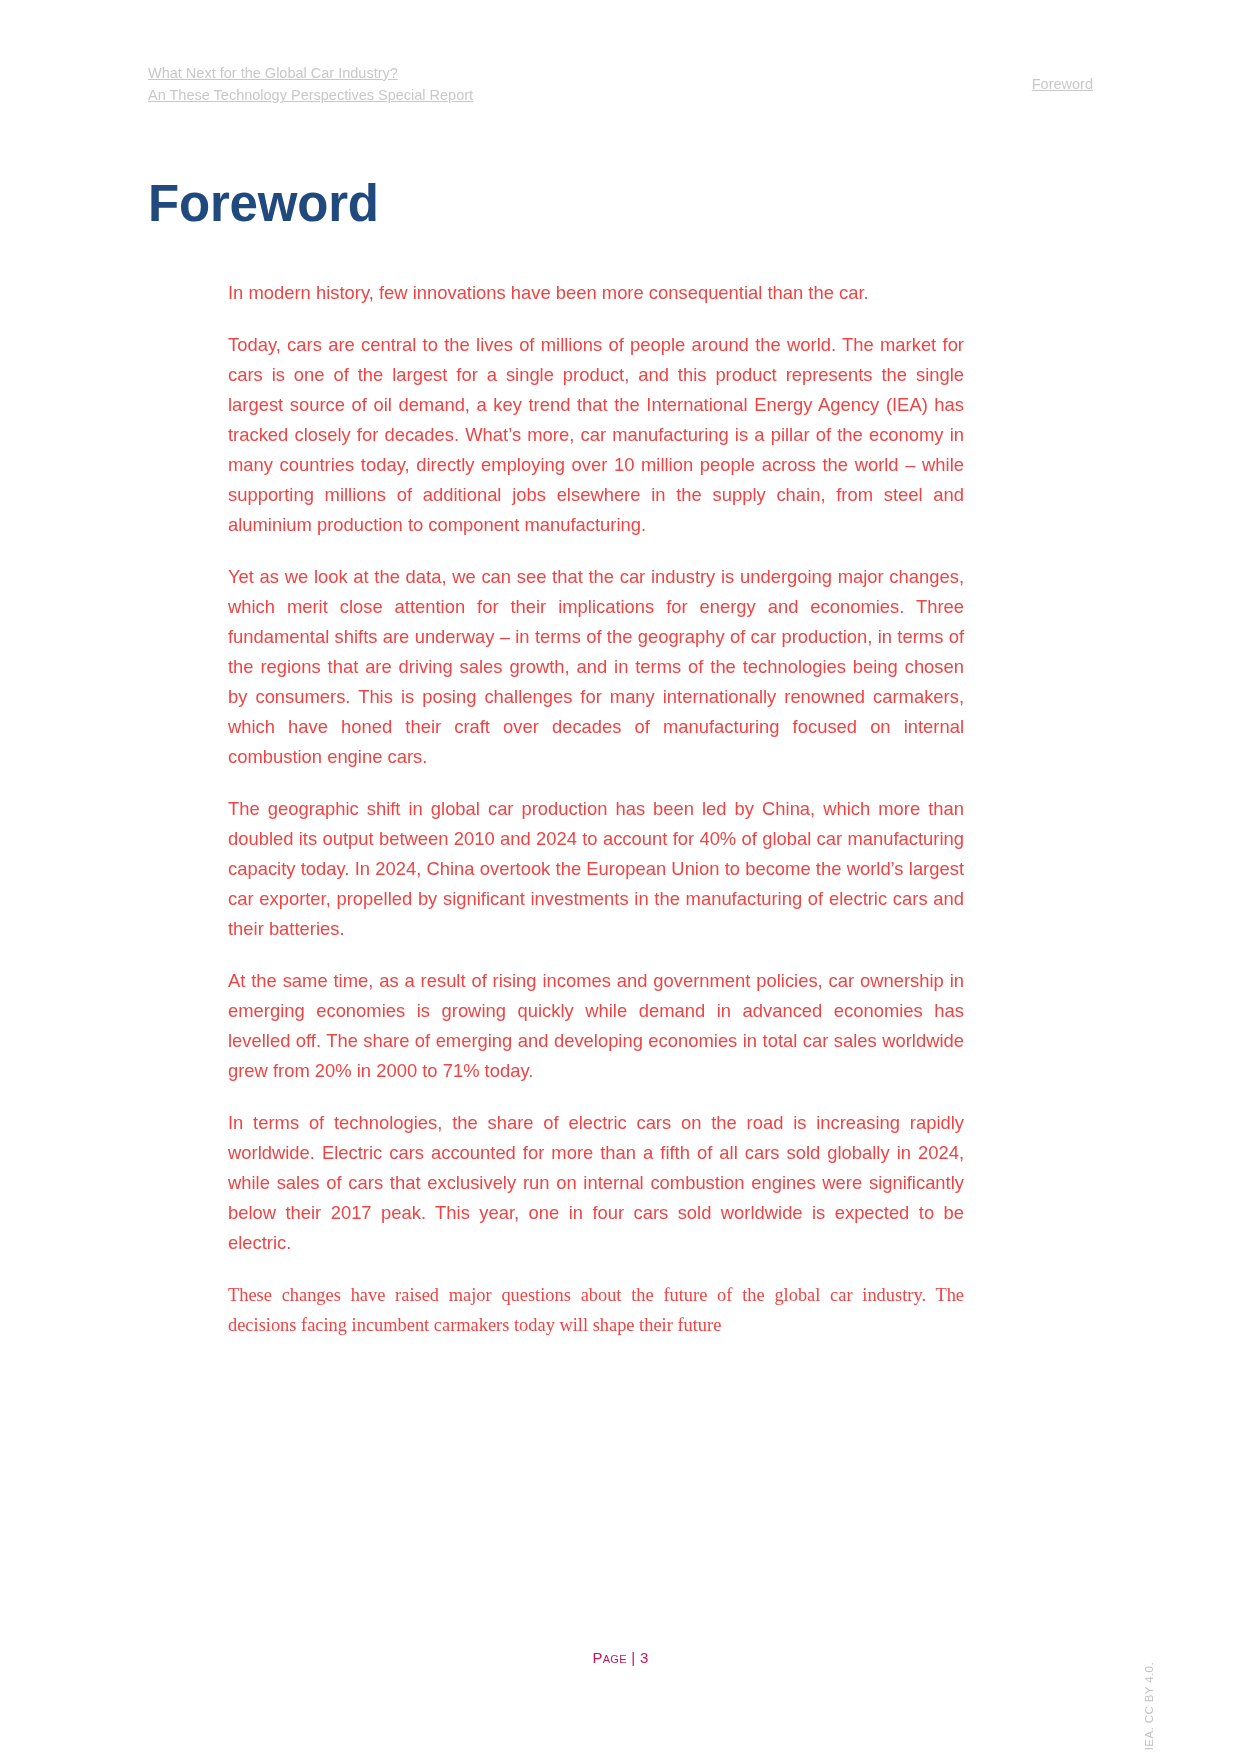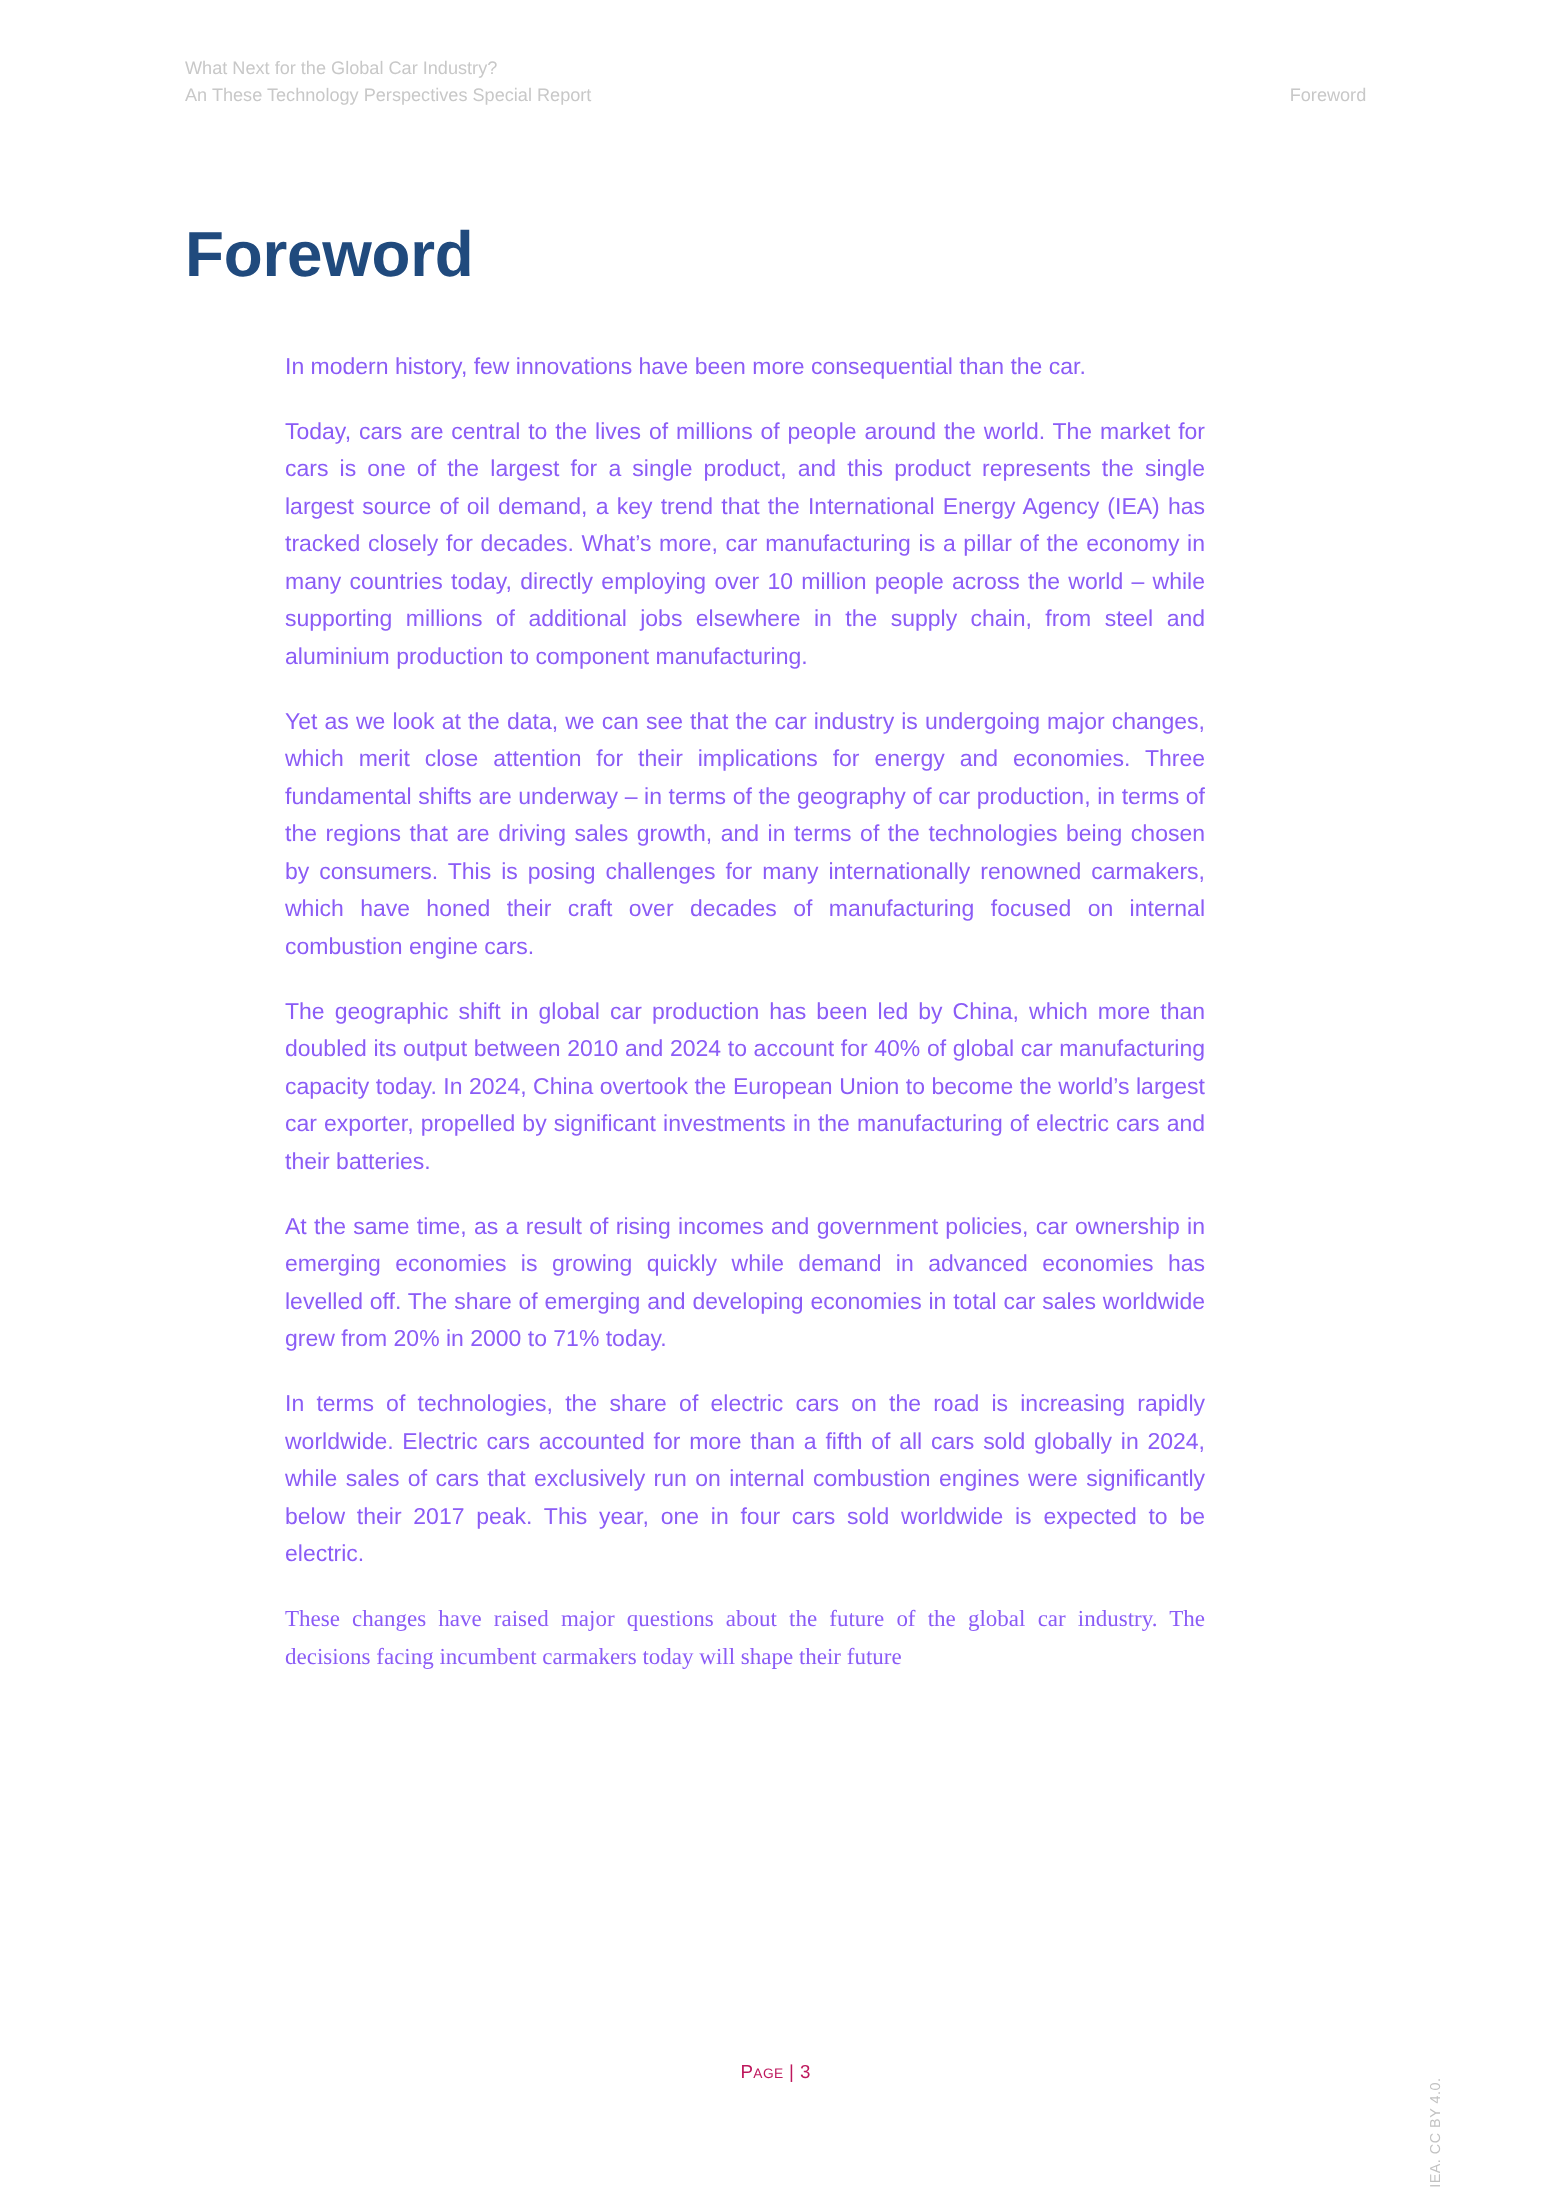--- a/index.html
+++ b/index.html
@@ -16,29 +16,30 @@
     width: 1241px;
     height: 1754px;
     background: #ffffff;
     overflow: hidden;
     box-sizing: border-box;
   }
 
   
   .running-header {
     position: absolute;
-    top: 44px;
+    top: 62px;
     left: 148px;
     right: 148px;
     display: flex;
     justify-content: space-between;
-    align-items: flex-end;
+    align-items: center;
     color: #c8c8c8;
     font-size: 14.5px;
     line-height: 1.55;
+    text-decoration: underline;
   }
   .running-header-left {
     display: flex;
     flex-direction: column;
   }
   .running-header-right {
     color: #c8c8c8;
     font-size: 14.5px;
     white-space: nowrap;
     padding-top: 0px;
@@ -60,21 +61,21 @@
   .body-block {
     position: absolute;
     top: 278px;
     left: 228px;
     width: 736px;
   }
   .body-block p {
     margin: 0 0 22px 0;
     font-size: 18.4px;
     line-height: 1.63;
-    color: #8b5cf6;
+    color: #ef4444;
     text-align: justify;
     text-justify: inter-word;
     hyphens: none;
   }
   .body-block p:last-child {
     margin-bottom: 0;
     font-family: Liberation Serif, serif;
   }
 
   

